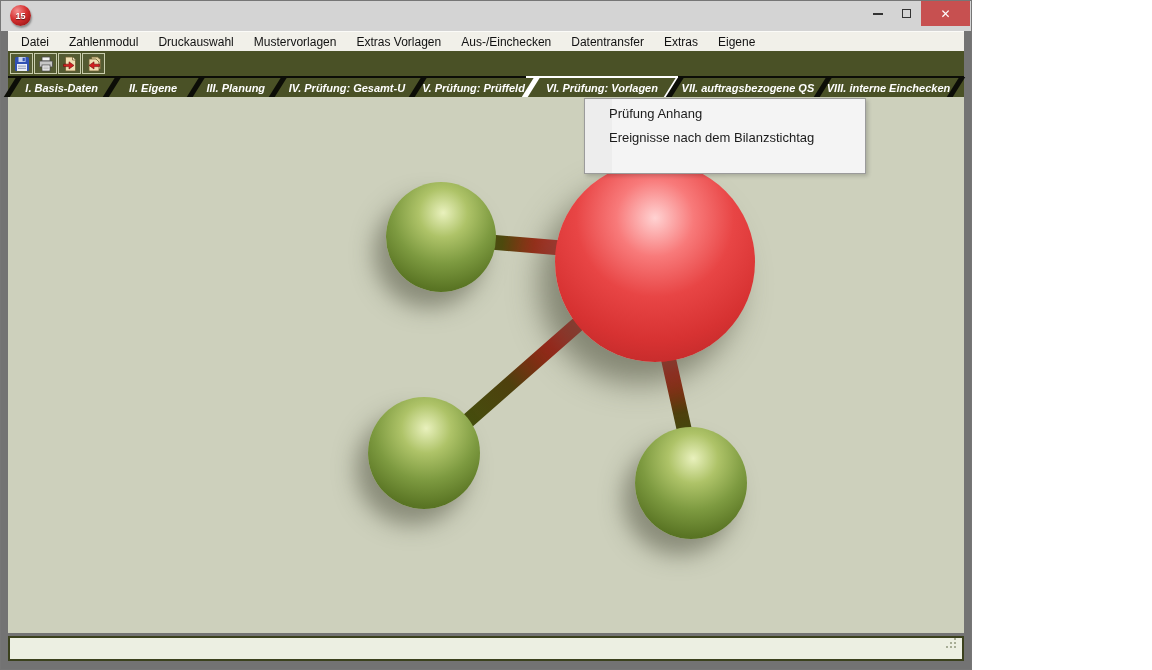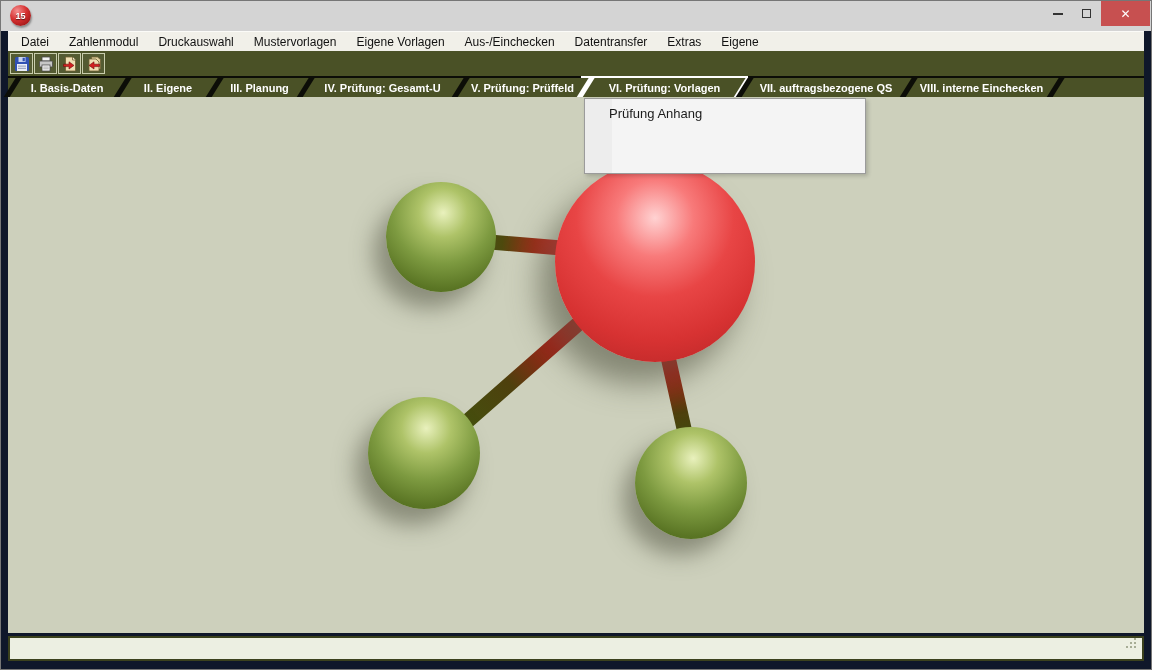--- a/index.html
+++ b/index.html
@@ -1,20 +1,20 @@
 <!DOCTYPE html>
 <html><head>
 <meta charset="utf-8">
 <style>
   * { margin:0; padding:0; box-sizing:border-box; }
   html,body { width:1152px; height:670px; font-family:"Liberation Sans", sans-serif; }
 
   .win {
-    position:relative; width:1152px; height:670px;
-    background:#0f172a; border:1px solid #767676; overflow:hidden;
+    position:relative; width:972px; height:670px;
+    background:#737373; border:1px solid #767676; overflow:hidden;
   }
 
   
   .titlebar { position:relative; height:30px; background:#d4d4d4; }
   .app-icon {
     position:absolute; left:9px; top:4px; width:21px; height:21px; border-radius:50%;
     background:radial-gradient(circle at 35% 28%, #f49090 0%, #d63030 45%, #9c1414 85%, #7c0d0d 100%);
     color:#fff; font-size:9px; font-weight:bold; display:flex; align-items:center; justify-content:center;
     text-shadow:0 1px 1px rgba(0,0,0,.6); box-shadow:1px 2px 2px rgba(0,0,0,.35);
   }
@@ -37,21 +37,21 @@
   .toolbar { height:25px; background:#4a5126; display:flex; align-items:center; padding-left:2px; }
   .tb-btn {
     width:23px; height:21px; margin-right:1px; display:flex; align-items:center; justify-content:center;
     border:1px solid #c9cdad; background:rgba(255,255,255,0.06);
   }
   .tb-btn svg { width:16px; height:16px; display:block; }
 
   
   .tabbar {
     position:relative; height:21px; background:#4a5126;
-    border-top:2px solid #0c0d07; display:flex; padding-left:4px;
+    border-top:2px solid #0c0d07; display:flex; padding-left:4px;font-style:italic;
   }
   .tab {
     position:relative; height:100%; display:flex; align-items:center; justify-content:center;
     color:#fff; font-size:11px; font-weight:bold; white-space:nowrap;
   }
   .tab::before {
     content:''; position:absolute; left:-2px; top:-1px; bottom:0; width:6px;
     background:#0c0d07; transform:skewX(-32deg); z-index:2;
   }
   .tab-endcap { position:relative; width:10px; height:100%; }
@@ -128,21 +128,21 @@
     </div>
   </div>
 
   <div class="main">
 
     <div class="menubar">
       <div class="mi">Datei</div>
       <div class="mi">Zahlenmodul</div>
       <div class="mi">Druckauswahl</div>
       <div class="mi">Mustervorlagen</div>
-      <div class="mi">Eigene Vorlagen</div>
+      <div class="mi">Extras Vorlagen</div>
       <div class="mi">Aus-/Einchecken</div>
       <div class="mi">Datentransfer</div>
       <div class="mi">Extras</div>
       <div class="mi">Eigene</div>
     </div>
 
     <div class="toolbar">
       <div class="tb-btn">
         <svg viewBox="0 0 16 16">
           <rect x="1" y="1" width="14" height="14" rx="1.5" fill="#3050b4"></rect>
@@ -202,15 +202,16 @@
 
     <div class="statusbar">
       <span></span>
       <div class="grip"></div>
     </div>
   </div>
 
   <div class="dropdown">
     <div class="menu-gutter"></div>
     <div class="dd-item">Prüfung Anhang</div>
+    <div class="dd-item">Ereignisse nach dem Bilanzstichtag</div>
   </div>
 
 </div>
 
 </body></html>

